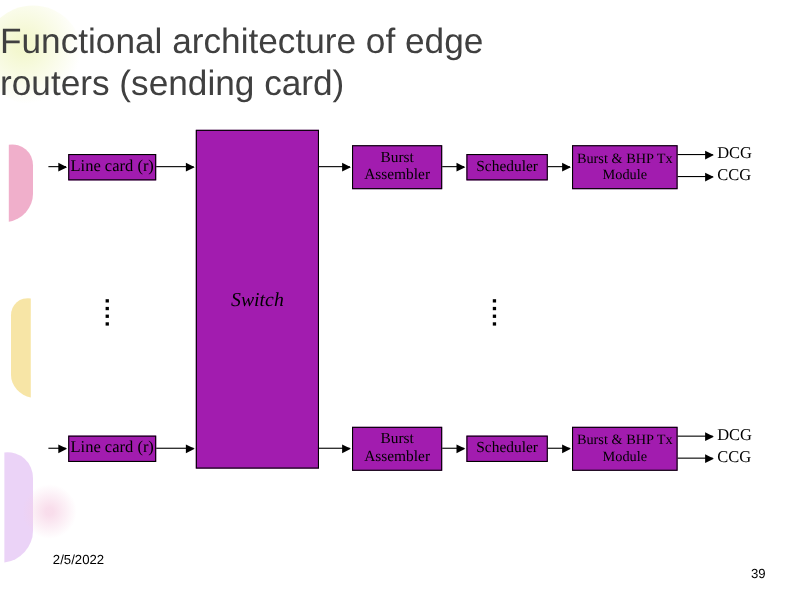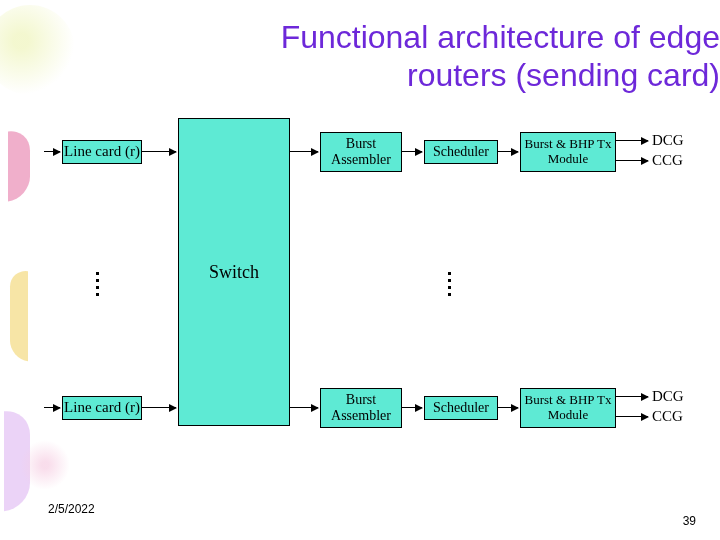--- a/index.html
+++ b/index.html
@@ -23,53 +23,52 @@
   .swirl2 { position:absolute; left: 8px; top: 130px; width: 22px; height: 70px; background: #e67aa8; border-radius: 0 50px 50px 0; transform: skewY(-8deg); opacity:0.6; }
   .swirl3 { position:absolute; left: 10px; top: 270px; width: 18px; height: 90px; background: #f2d36b; border-radius: 50px 0 0 50px; transform: skewY(8deg); opacity:0.6;}
   .swirl4 { position:absolute; left: 4px; top: 410px; width: 26px; height: 100px; background: #d8a8f0; border-radius: 0 60px 60px 0; transform: skewY(-6deg); opacity:0.5;}
   .swirl5 { position:absolute; left: 20px; top: 440px; width: 50px; height: 50px; background: radial-gradient(circle at 50% 50%, #f6cfe3 10%, rgba(246,207,227,0) 70%); border-radius:50%; opacity:0.7;}
 
   .title {
     position: absolute;
     top: 18px;
     left: 0;
     right: 0;
-    text-align: right;
+    text-align: left;
     font-size: 32px;
     line-height: 38px;
-    color: #6d28d9;
+    color: #404040;
     font-family: Verdana, Geneva, sans-serif;
-    padding-left: 36px;
   }
 
   .diagram {
     position: absolute;
     left: 44px;
     top: 118px;
     width: 650px;
     height: 350px;
   }
 
   .box {
     position: absolute;
     border: 1.5px solid #000;
-    background: #5eead4;
+    background: #a21caf;
     font-family: "Times New Roman", Times, serif;
     font-size: 15px;
     display: flex;
     align-items: center;
     justify-content: center;
     text-align: center;
     line-height: 1.15;
   }
 
   .linecard-top    { left: 18px;  top: 22px;  width: 78px; height: 22px; }
   .linecard-bot    { left: 18px;  top: 278px; width: 78px; height: 22px; }
 
-  .switch          { left: 134px; top: 0px;   width: 110px; height: 306px; font-size: 18px;}
+  .switch          { left: 134px; top: 0px;   width: 110px; height: 306px; font-size: 18px; font-style: italic;}
 
   .burst-top       { left: 276px; top: 14px;  width: 80px;  height: 38px; font-size:14px;}
   .burst-bot       { left: 276px; top: 270px; width: 80px;  height: 38px; font-size:14px;}
 
   .sched-top       { left: 380px; top: 22px;  width: 72px;  height: 22px; font-size:14px;}
   .sched-bot       { left: 380px; top: 278px; width: 72px;  height: 22px; font-size:14px;}
 
   .tx-top          { left: 476px; top: 14px;  width: 94px;  height: 38px; font-size:13px;}
   .tx-bot          { left: 476px; top: 270px; width: 94px;  height: 38px; font-size:13px;}
 

